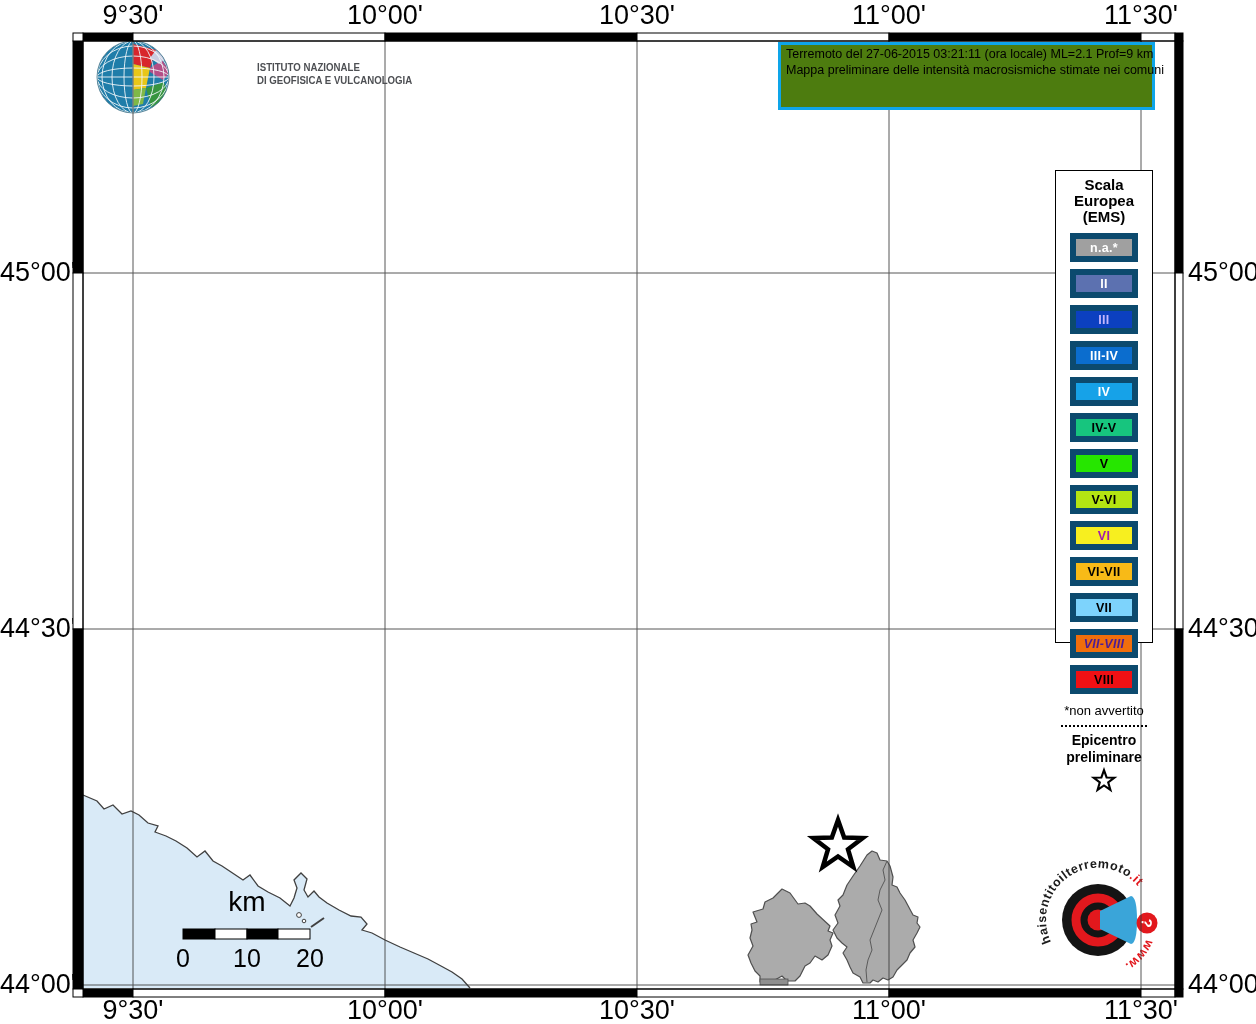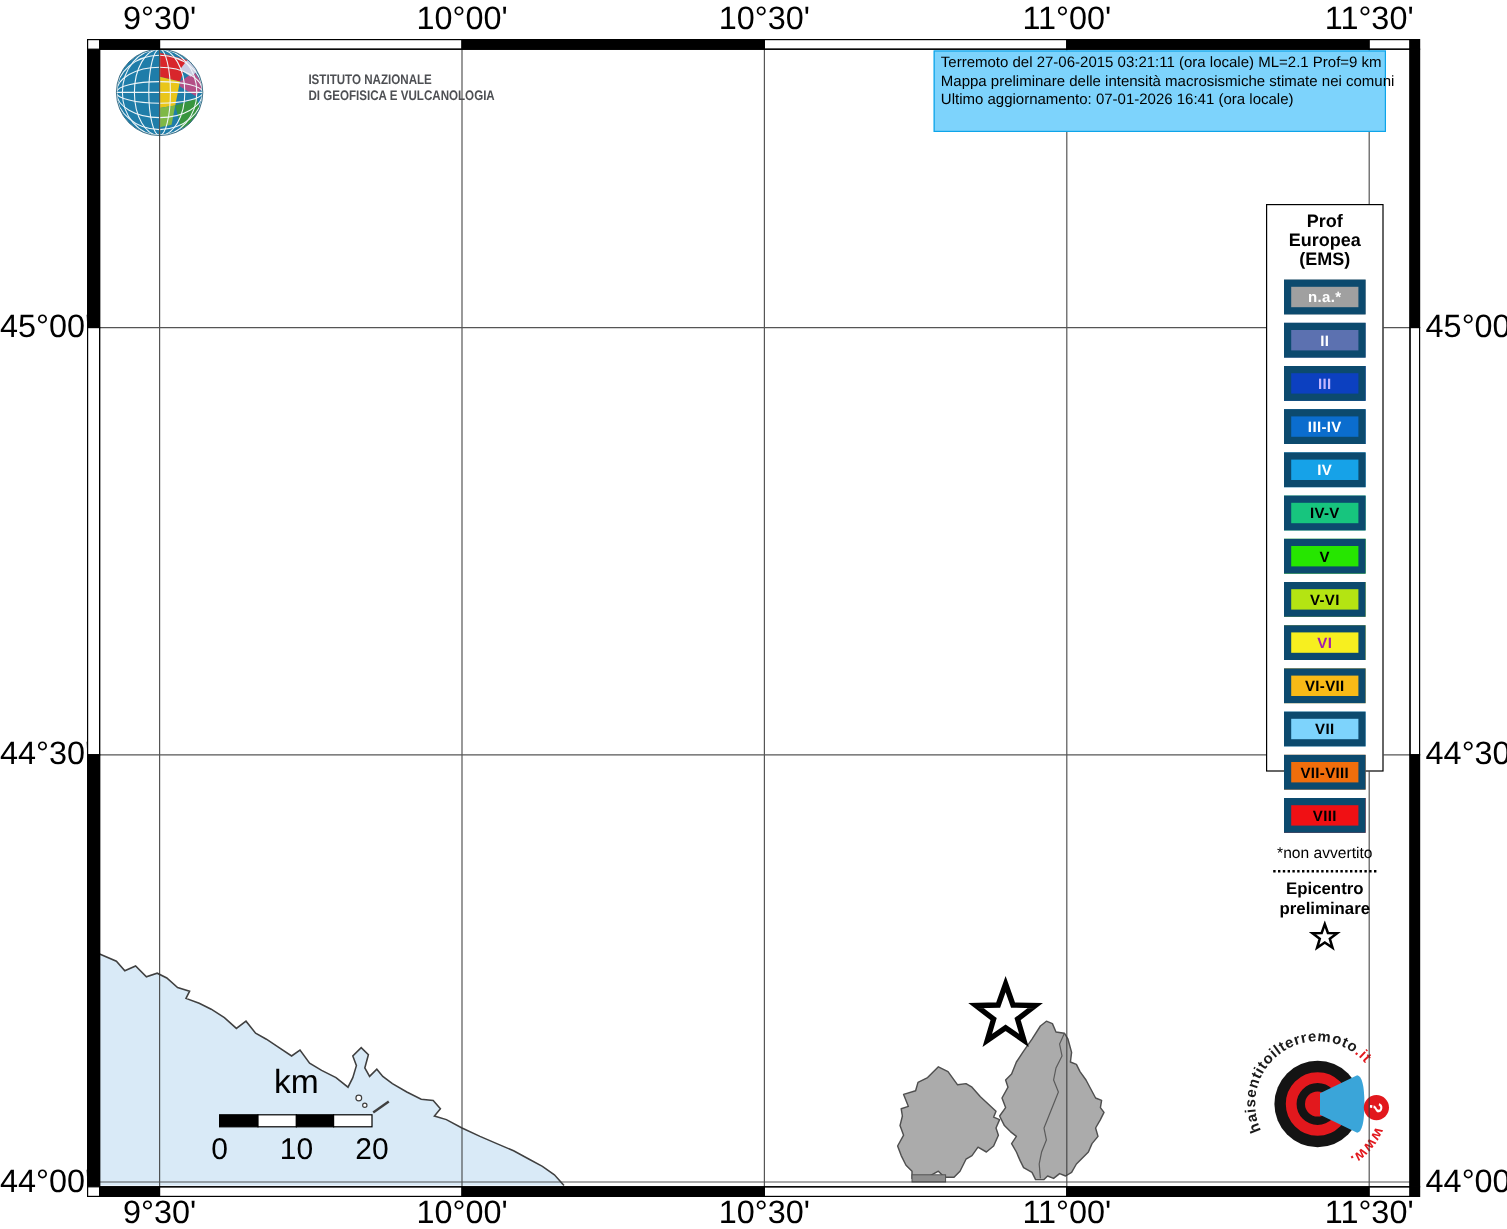--- a/index.html
+++ b/index.html
@@ -6,21 +6,21 @@
   .canvas{position:relative;width:1256px;height:1024px;background:#ffffff;
           font-family:"Liberation Sans",sans-serif;overflow:hidden;color:#000;}
   svg text{font-family:"Liberation Sans",sans-serif;}
 
   .axis-label{position:absolute;font-size:27px;line-height:27px;color:#000;white-space:nowrap;}
   .ax-c{width:120px;text-align:center;}
   .ax-r{width:68px;text-align:right;}
   .ax-l{width:80px;text-align:left;}
 
   .info-box{position:absolute;left:778px;top:42px;width:377px;height:68px;
-            background:#7dd3fc;border:1px solid #0ea5e9;box-sizing:border-box;
+            background:#4d7c0f;border:3px solid #0ea5e9;box-sizing:border-box;
             padding:2px 5px;font-size:12.5px;line-height:15.5px;white-space:nowrap;z-index:30;}
 
   .legend{position:absolute;left:1055px;top:170px;width:98px;height:473px;
           background:#fff;border:1px solid #000;box-sizing:border-box;z-index:30;
           text-align:center;}
   .legend-title{margin-top:6px;font-weight:bold;font-size:15px;line-height:16px;}
   .chips{margin-top:8px;}
   .chip{width:56px;height:17px;border:6px solid #0c4a6e;margin:0 auto 7px auto;
         display:flex;align-items:center;justify-content:center;
         font-weight:bold;font-size:12.5px;line-height:12px;letter-spacing:0.3px;}
@@ -188,26 +188,25 @@
   <div class="axis-label ax-l" style="left:1188px;top:971px;">44°00'</div>
 
   <div class="ingv-text">
     <div>ISTITUTO NAZIONALE</div>
     <div>DI GEOFISICA E VULCANOLOGIA</div>
   </div>
 
   <div class="info-box">
     <div>Terremoto del 27-06-2015 03:21:11 (ora locale) ML=2.1 Prof=9 km</div>
     <div>Mappa preliminare delle intensità macrosismiche stimate nei comuni</div>
-    <div>Ultimo aggiornamento: 07-01-2026 16:41 (ora locale)</div>
   </div>
 
   <div class="legend">
     <div class="legend-title">
-      <div>Prof</div>
+      <div>Scala</div>
       <div>Europea</div>
       <div>(EMS)</div>
     </div>
     <div class="chips">
       <div class="chip" style="background-color: rgb(160, 160, 160);">
           <span style="color: rgb(255, 255, 255);">n.a.*</span>
         </div>
       <div class="chip" style="background-color: rgb(92, 113, 176);">
           <span style="color: rgb(255, 255, 255);">II</span>
         </div>
@@ -232,21 +231,21 @@
       <div class="chip" style="background-color: rgb(247, 239, 31);">
           <span style="color: #a21caf;">VI</span>
         </div>
       <div class="chip" style="background-color: rgb(248, 186, 23);">
           <span style="color: rgb(0, 0, 0);">VI-VII</span>
         </div>
       <div class="chip" style="background-color: #7dd3fc;">
           <span style="color: rgb(0, 0, 0);">VII</span>
         </div>
       <div class="chip" style="background-color: rgb(240, 110, 12);">
-          <span style="color: #000000;">VII-VIII</span>
+          <span style="color: #4c1d95; font-style: italic;">VII-VIII</span>
         </div>
       <div class="chip" style="background-color: rgb(240, 16, 20);">
           <span style="color: rgb(0, 0, 0);">VIII</span>
         </div>
     </div>
     <div class="legend-note">*non avvertito</div>
     <div class="legend-divider"></div>
     <div class="legend-epi">
       <div>Epicentro</div>
       <div>preliminare</div>

